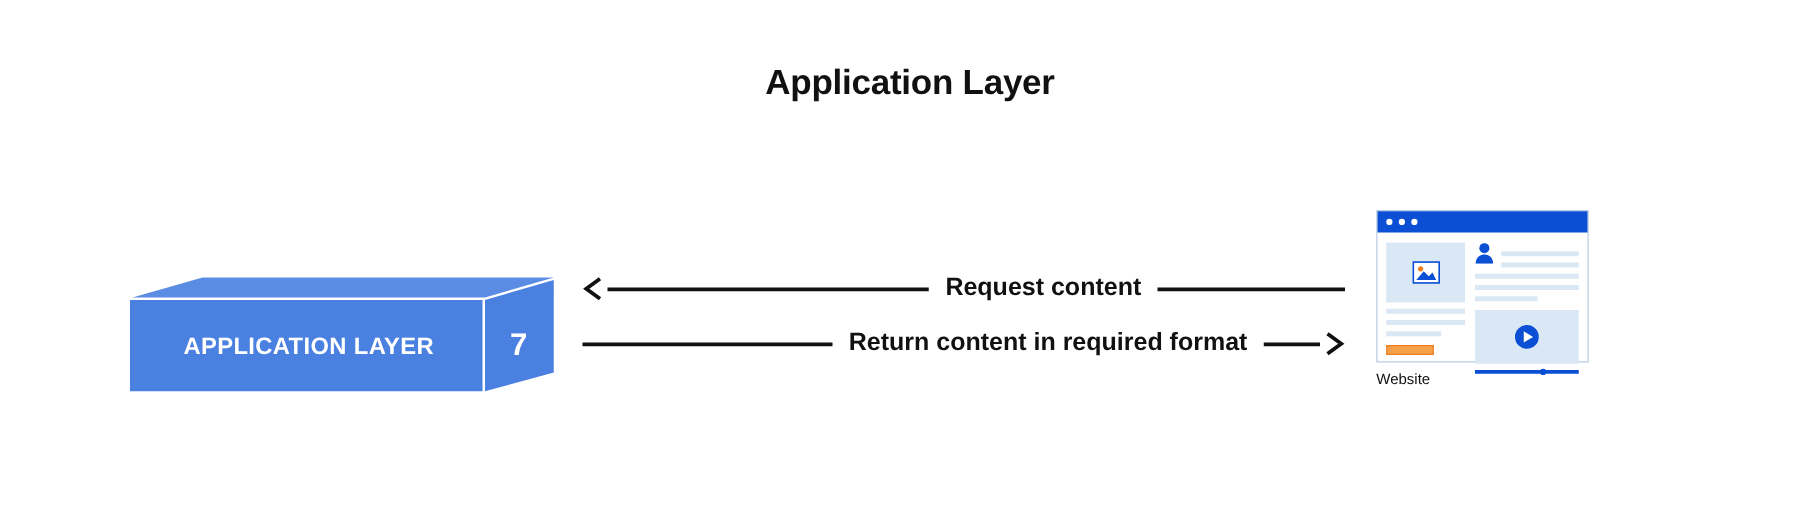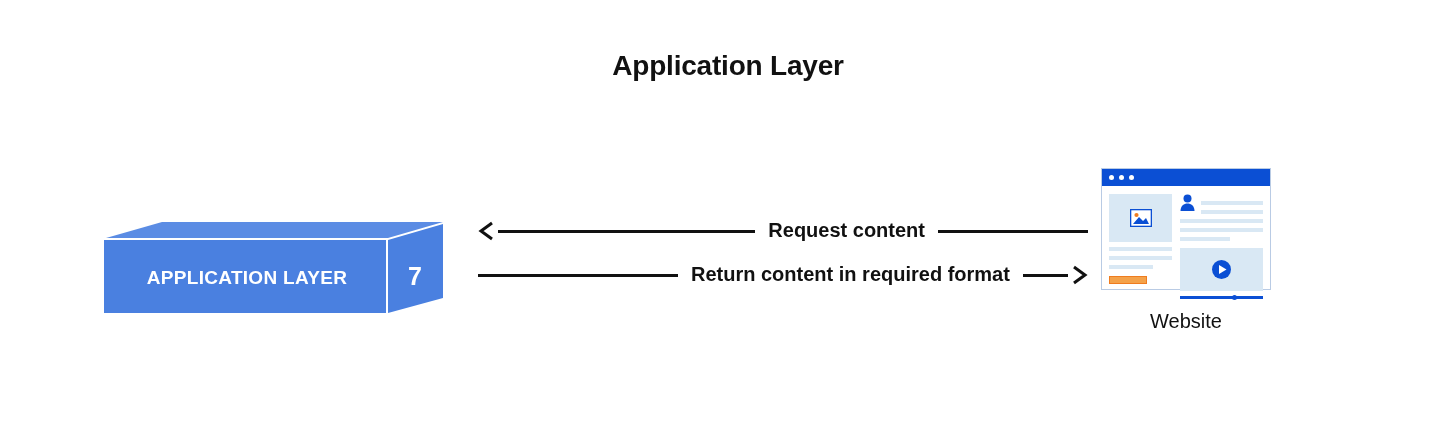--- a/index.html
+++ b/index.html
@@ -71,21 +71,21 @@
   
   .flow-wrap {
     position: absolute;
     left: 466px;
     top: 205px;
     width: 610px;
     height: 90px;
   }
   .flow-row {
     position: absolute;
-    left: 12px;
+    left: 0;
     width: 610px;
     height: 40px;
     display: flex;
     align-items: center;
   }
   .flow-row.request { top: 6px; }
   .flow-row.response { top: 50px; text-align: right; }
   .flow-line {
     flex: 1 1 auto;
     height: 3px;
@@ -200,24 +200,23 @@
   .progress-knob {
     position: absolute;
     left: 63%;
     top: -1.5px;
     width: 5px;
     height: 5px;
     border-radius: 50%;
     background: #0b4fd4;
   }
   .website-caption {
-    margin-top: 20px;
+    margin-top: 6px;
     width: 170px;
-    text-align: center;
-    font-size: 20px;
+    font-size: 12px;
     color: #111111;
   }
 </style>
 </head>
 <body>
 
 <div class="diagram-title">Application Layer</div>
 
 <div class="layer-box">
   <svg width="348" height="102" viewBox="0 0 348 102" xmlns="http://www.w3.org/2000/svg">

